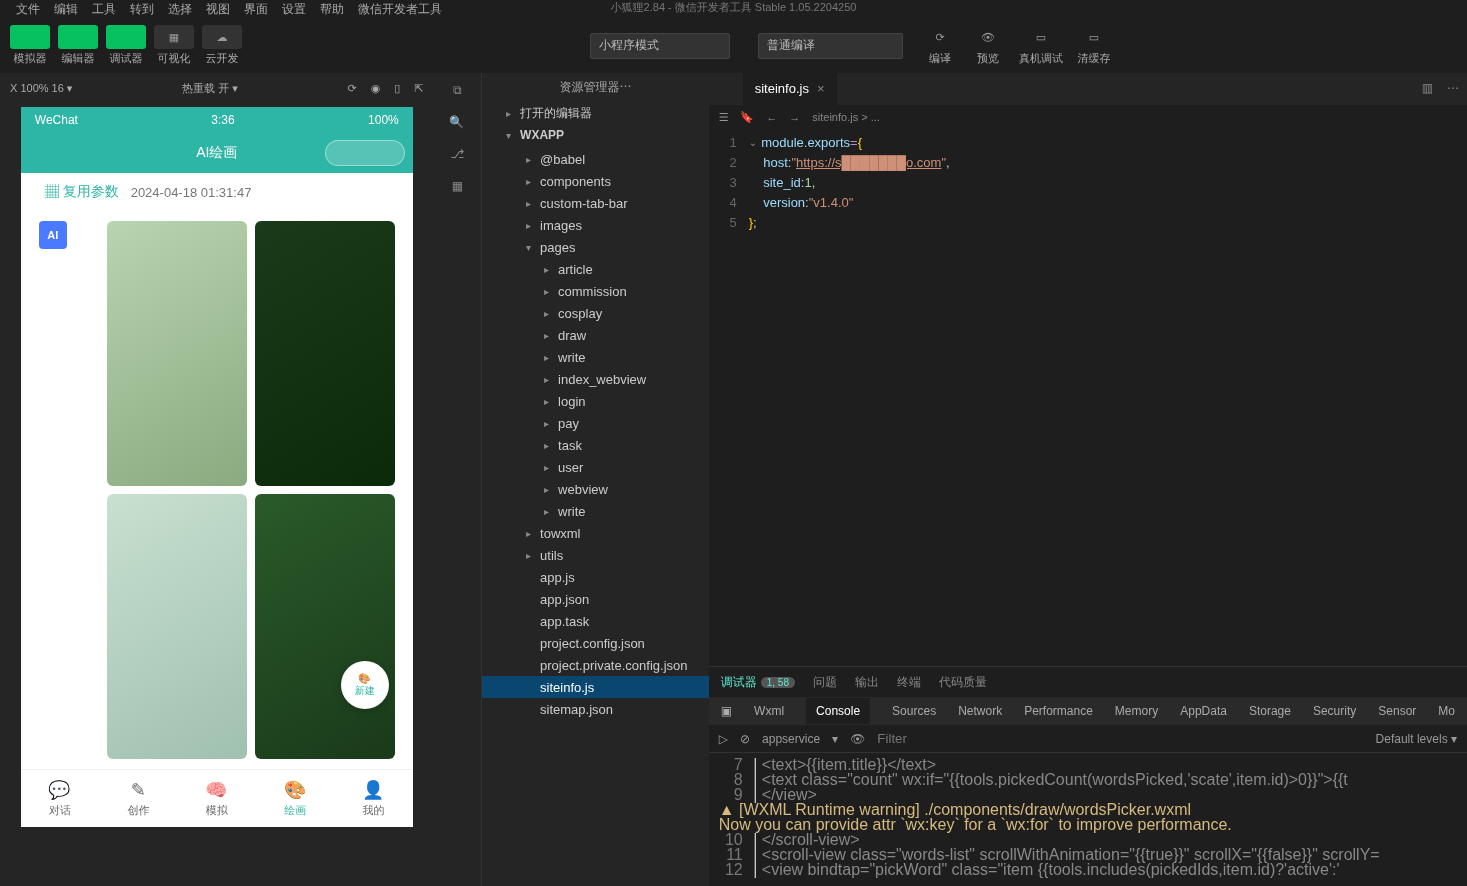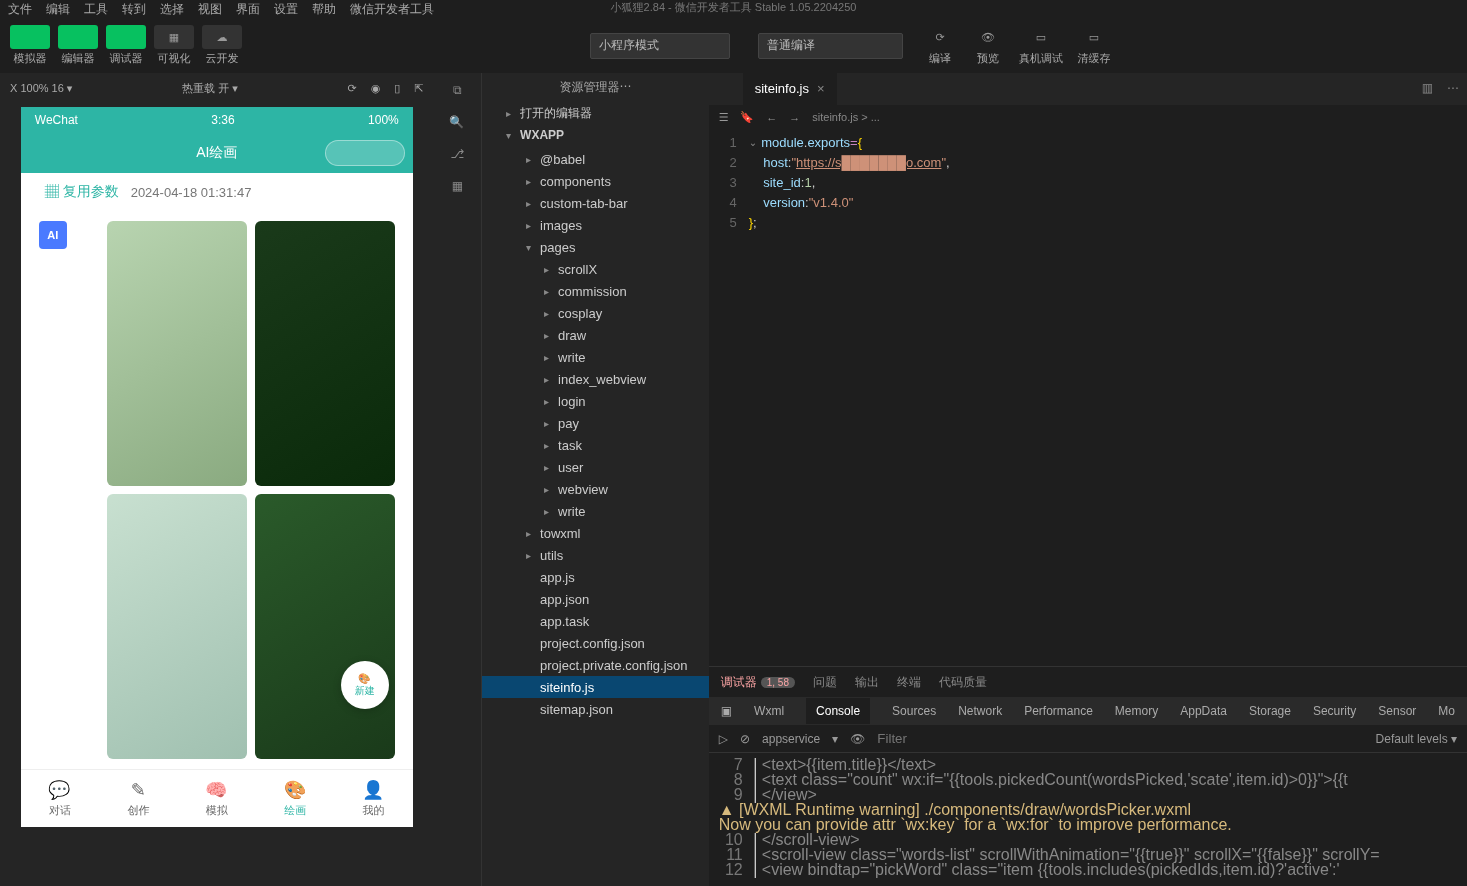--- a/index.html
+++ b/index.html
@@ -1,17 +1,17 @@
 <!DOCTYPE html>
 <html><head>
 <meta charset="utf-8">
 <style>
 * { margin: 0; padding: 0; box-sizing: border-box; font-family: -apple-system, "Segoe UI", sans-serif; }
 body { background: #1e1e1e; color: #ccc; width: 1467px; height: 886px; overflow: hidden; font-size: 12px; }
-.menubar { display: flex; gap: 14px; padding: 0 8px; height: 18px; align-items: center; color: #aaa; }
+.menubar { display: flex; gap: 14px; padding: 0 16px; height: 18px; align-items: center; color: #aaa; }
 .titlebar-text { position: absolute; top: 0; left: 50%; transform: translateX(-50%); color: #777; font-size: 11px; }
 .toolbar { display: flex; align-items: center; padding: 6px 10px; gap: 8px; height: 55px; }
 .tool-btn { display: flex; flex-direction: column; align-items: center; gap: 2px; font-size: 11px; color: #aaa; cursor: pointer; }
 .tool-btn .icon-box { width: 40px; height: 24px; border-radius: 3px; display: flex; align-items: center; justify-content: center; }
 .tool-btn.green .icon-box { background: #07c160; }
 .tool-btn.dark .icon-box { background: #333; color: #999; }
 .select-box { background: #333; border: 1px solid #444; height: 26px; padding: 0 8px; display: flex; align-items: center; font-size: 12px; color: #bbb; border-radius: 2px; }
 .select-box.mode { width: 140px; margin-left: 340px; }
 .select-box.compile { width: 145px; margin-left: 20px; }
 .tool-right { display: flex; gap: 14px; margin-left: 12px; }
@@ -66,21 +66,21 @@
 .code .keyword { color: #c586c0; }
 .code .prop { color: #9cdcfe; }
 .code .string { color: #ce9178; }
 .code .url { color: #ce9178; text-decoration: underline; }
 .code .num { color: #b5cea8; }
 .code .brace { color: #ffd700; }
 .code .fold { color: #888; font-size: 10px; padding-right: 4px; }
 
 .debugger { height: 220px; background: #1e1e1e; border-top: 1px solid #333; display: flex; flex-direction: column; }
 .dbg-tabs { display: flex; height: 30px; align-items: center; padding: 0 12px; gap: 18px; color: #888; font-size: 12px; }
-.dbg-tabs .active { color: #fca5a5; }
+.dbg-tabs .active { color: #5eead4; }
 .dbg-tabs .badge { background: #555; border-radius: 8px; padding: 0 6px; font-size: 10px; margin-left: 4px; }
 .dev-tabs { display: flex; height: 28px; background: #2a2a2a; align-items: center; padding: 0 12px; gap: 22px; font-size: 12px; color: #aaa; }
 .dev-tabs .active { color: #fff; background: #1e1e1e; padding: 6px 10px; }
 .dev-bar { display: flex; height: 28px; align-items: center; padding: 0 10px; gap: 12px; font-size: 12px; color: #999; border-bottom: 1px solid #333; }
 .dev-bar input { background: transparent; border: none; color: #ccc; flex: 1; outline: none; }
 .console-out { flex: 1; font-family: Consolas, Monaco, monospace; font-size: 16px; padding: 4px 10px; overflow: hidden; line-height: 15px; }
 .console-out .ln2 { color: #777; width: 30px; display: inline-block; text-align: right; padding-right: 6px; }
 .console-out .warn { color: #d7ba7d; }
 .console-out .tag { color: #888; }
 </style>
@@ -239,21 +239,21 @@
         <div class="tree-item l2">
           <span class="chev">▸</span>
           <span>images</span>
         </div>
         <div class="tree-item l2">
           <span class="chev">▾</span>
           <span>pages</span>
         </div>
         <div class="tree-item l3">
           <span class="chev">▸</span>
-          <span>scrollX</span>
+          <span>article</span>
         </div>
         <div class="tree-item l3">
           <span class="chev">▸</span>
           <span>commission</span>
         </div>
         <div class="tree-item l3">
           <span class="chev">▸</span>
           <span>cosplay</span>
         </div>
         <div class="tree-item l3">

